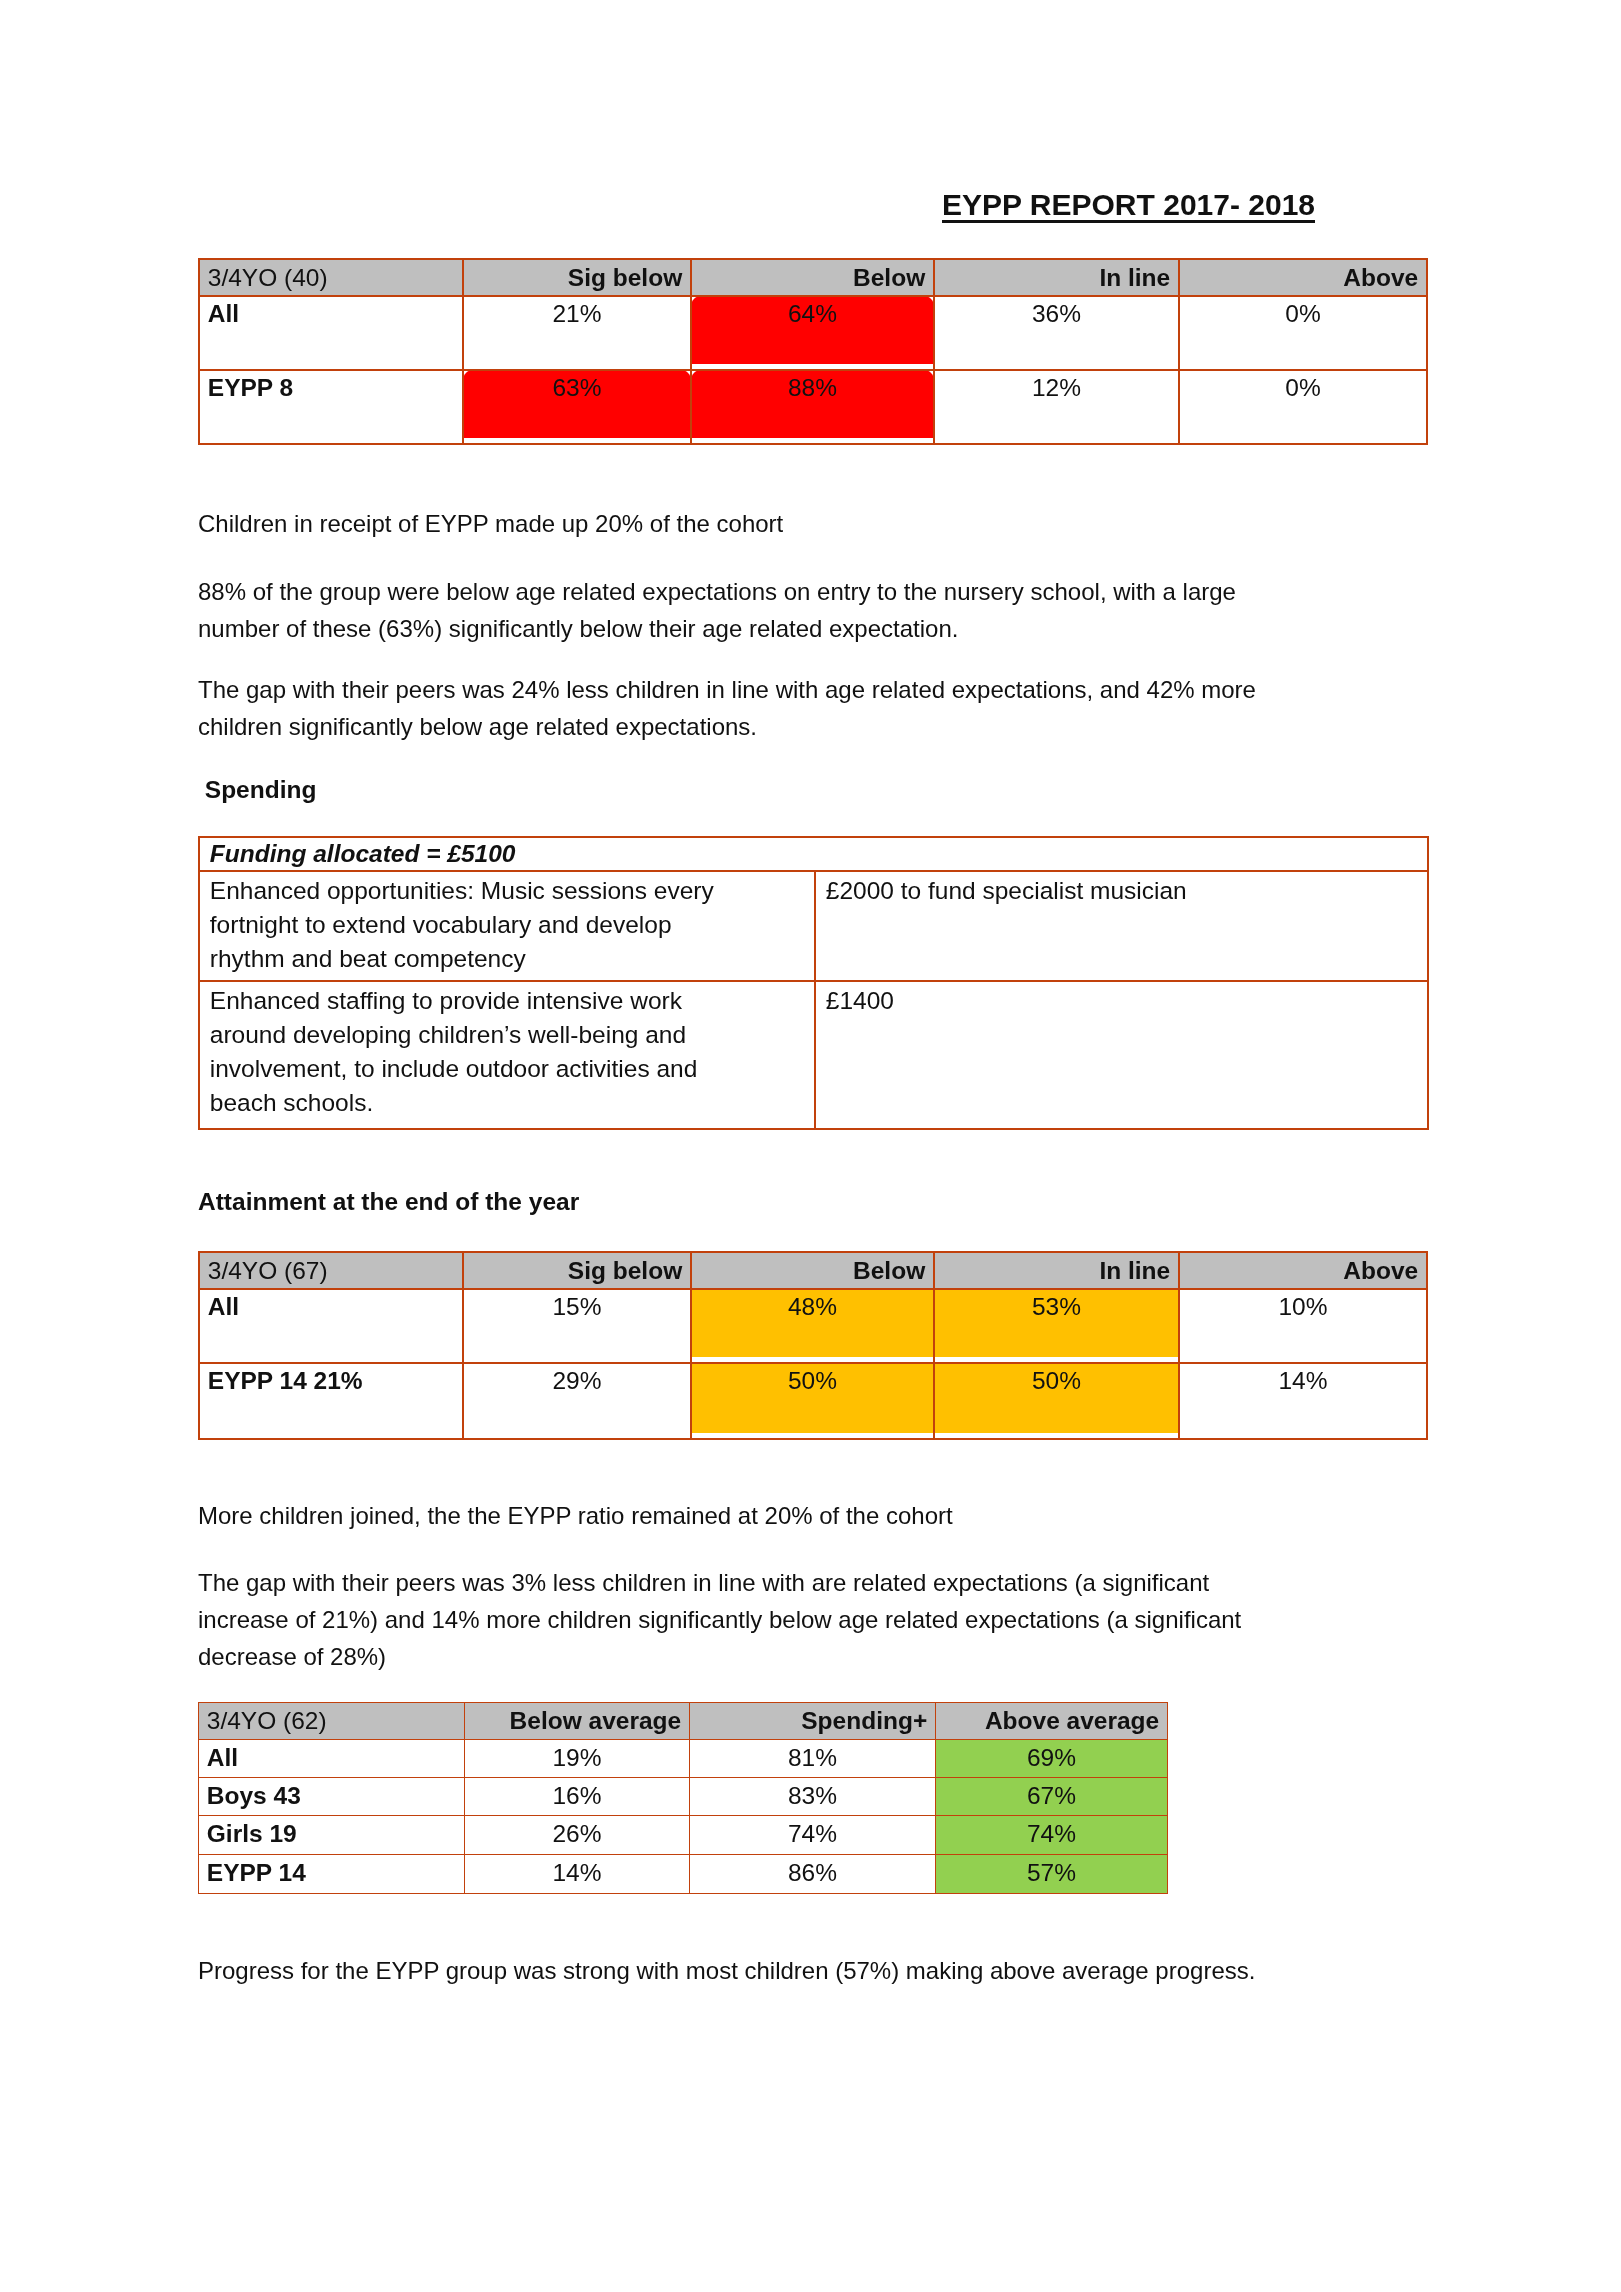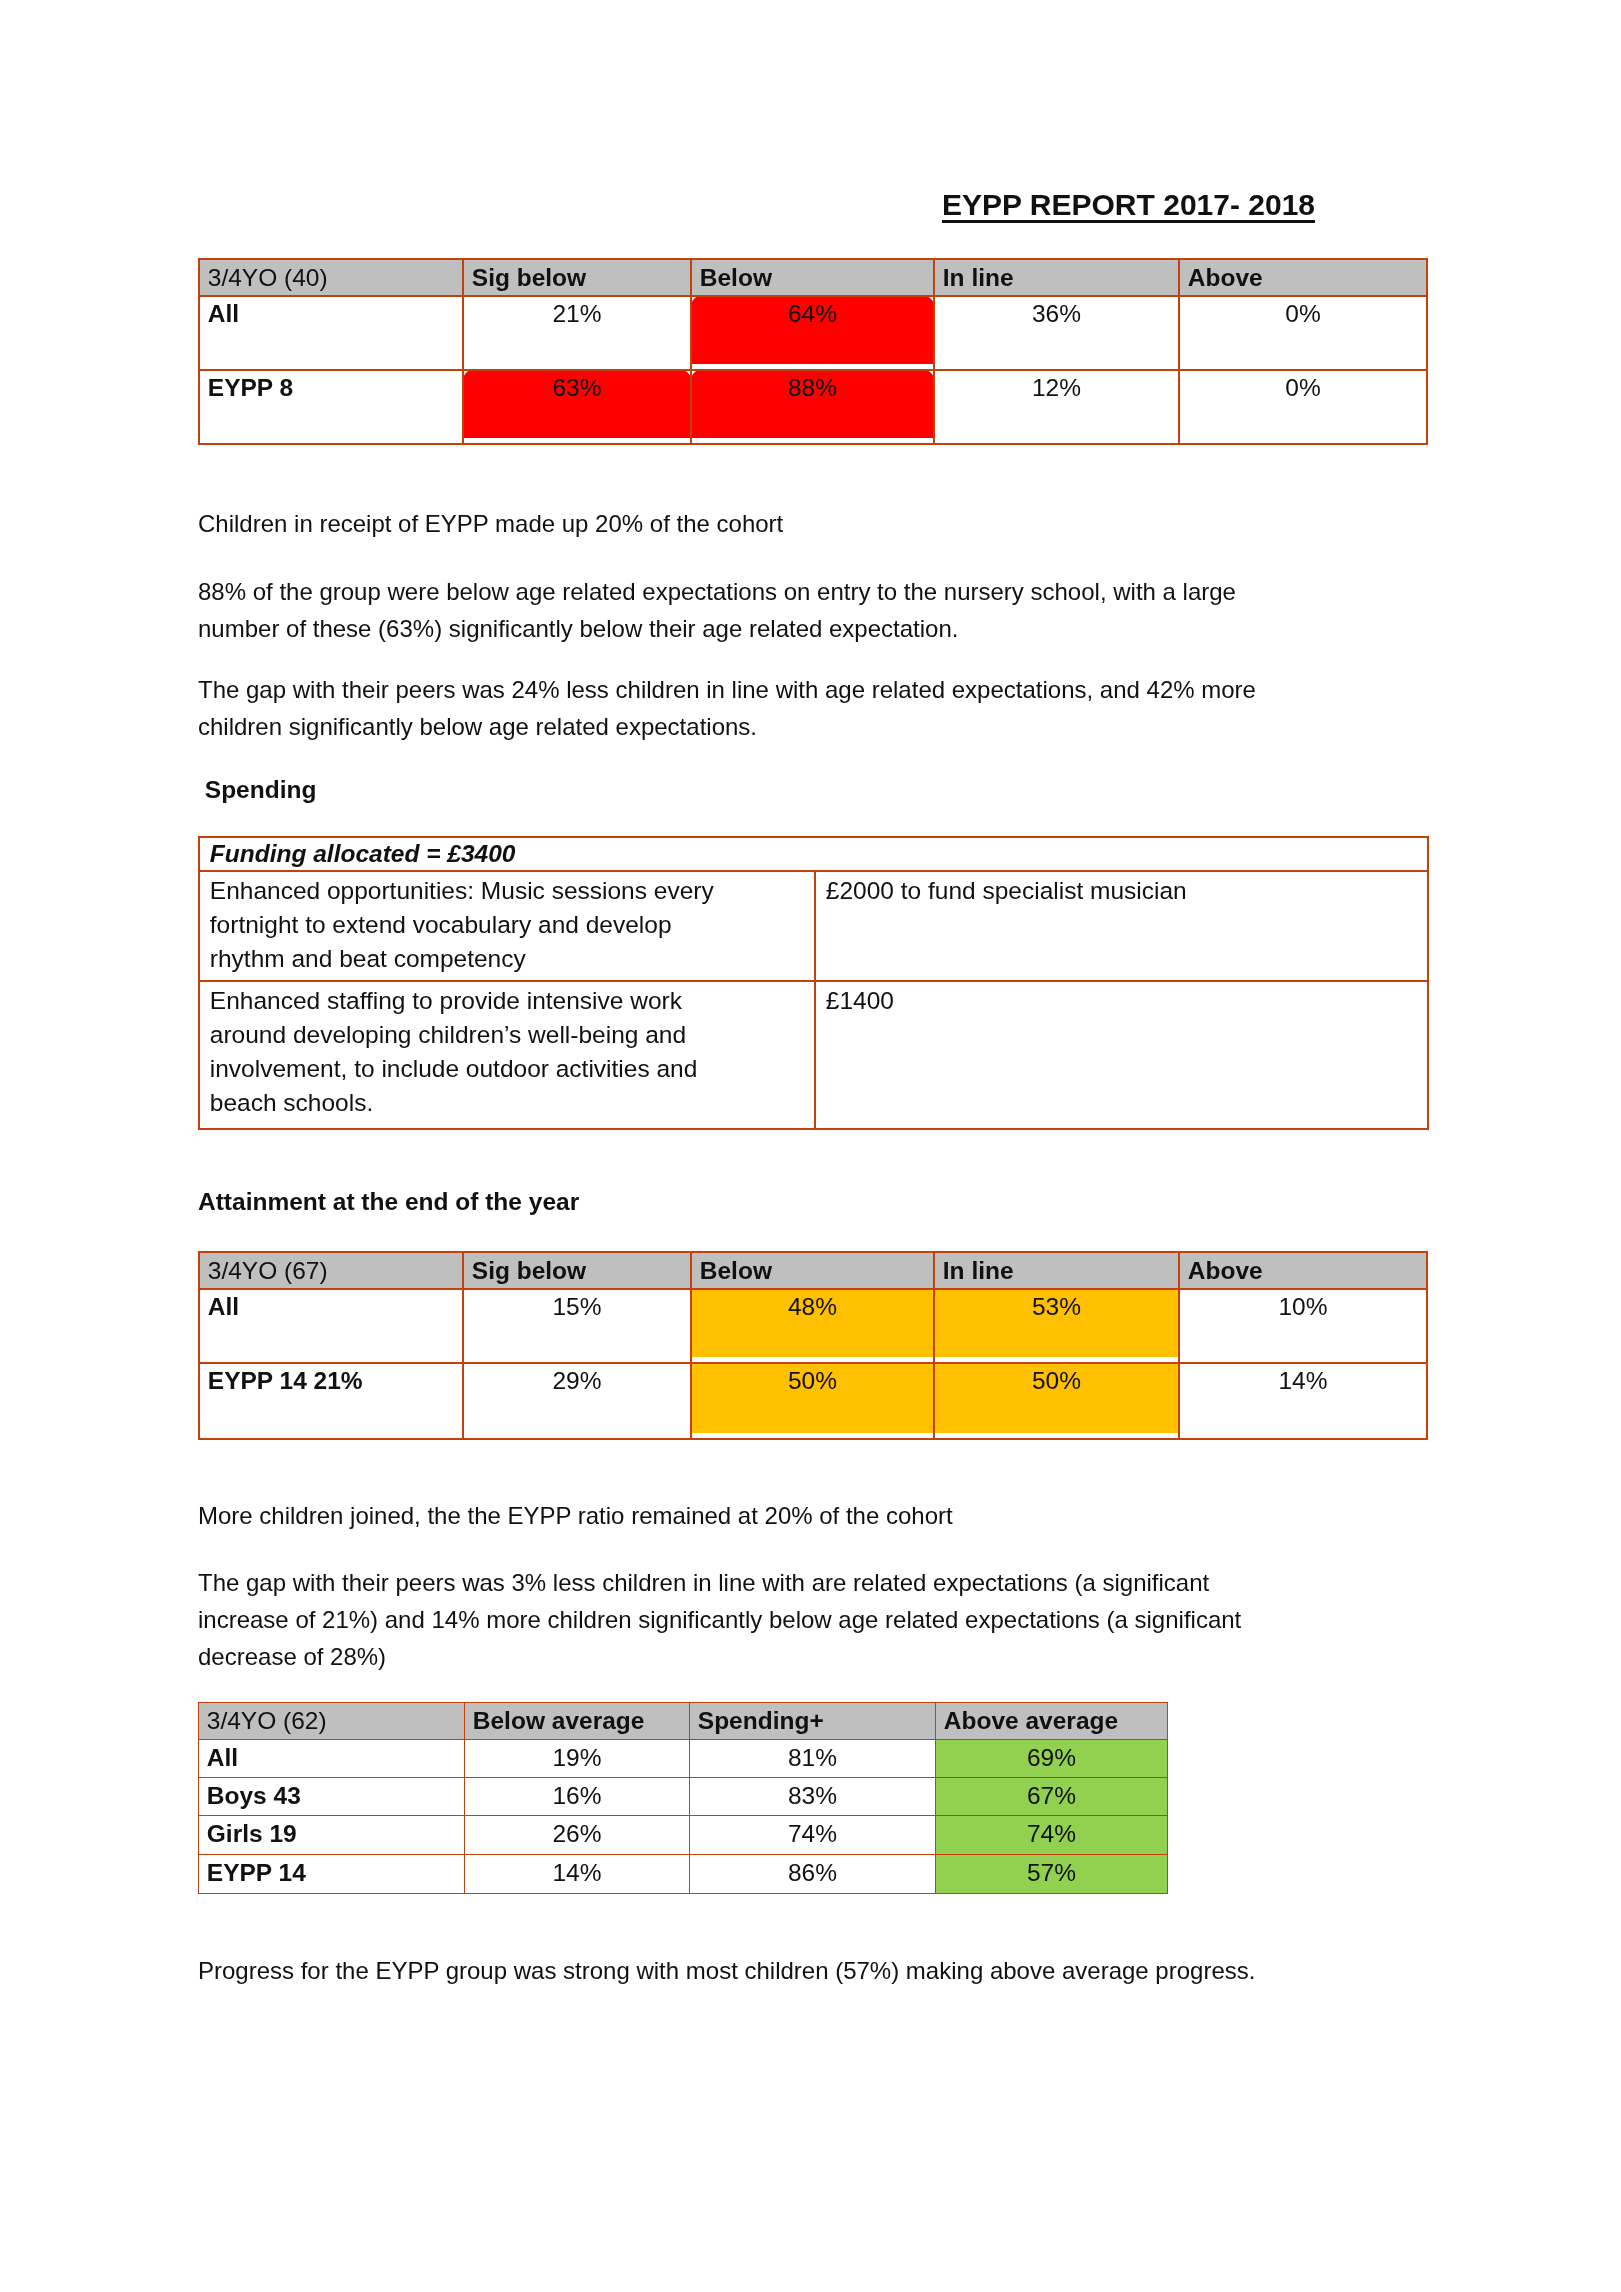--- a/index.html
+++ b/index.html
@@ -51,21 +51,21 @@
   }
   table.doc th, table.doc td {
     border: 2px solid #c2410c;
     vertical-align: top;
     padding: 2.9px 7.8px;
     overflow: hidden;
   }
   table.doc th {
     background: #BFBFBF;
     font-weight: bold;
-    text-align: left;
+    text-align: right;
     vertical-align: middle;
     padding: 2px 7.8px;
   }
   table.doc th.first {
     font-weight: normal;
     text-align: left;
   }
   table.doc td.label { font-weight: bold; text-align: left; }
   table.doc td.num   { text-align: center; }
 
@@ -144,21 +144,21 @@
 
   <div class="abs heading" style="top:776px"> Spending</div>
 
   <table class="doc spend" style="left:198px; top:836px; width:1228px;">
     <colgroup>
         <col style="width:616px">
         <col style="width:613px">
       </colgroup>
     <tbody>
         <tr style="height:33px">
-      <td class="funding" colspan="2">Funding allocated = £3400</td>
+      <td class="funding" colspan="2">Funding allocated = £5100</td>
     </tr>
     <tr style="height:110px">
       <td>Enhanced opportunities: Music sessions every
 fortnight to extend vocabulary and develop
 rhythm and beat competency</td>
       <td>£2000 to fund specialist musician</td>
     </tr>
     <tr style="height:148px">
       <td>Enhanced staffing to provide intensive work
 around developing children’s well-being and

